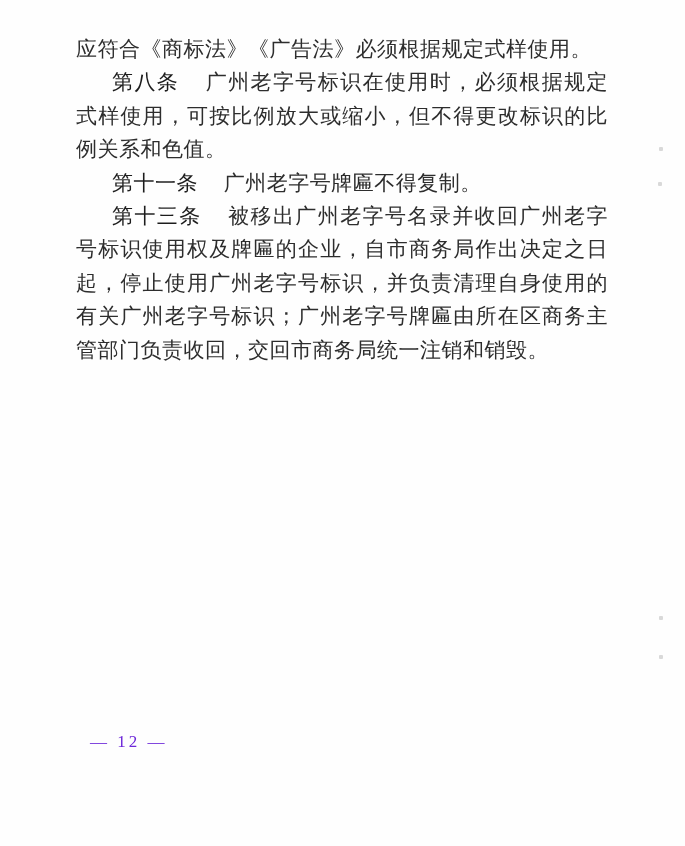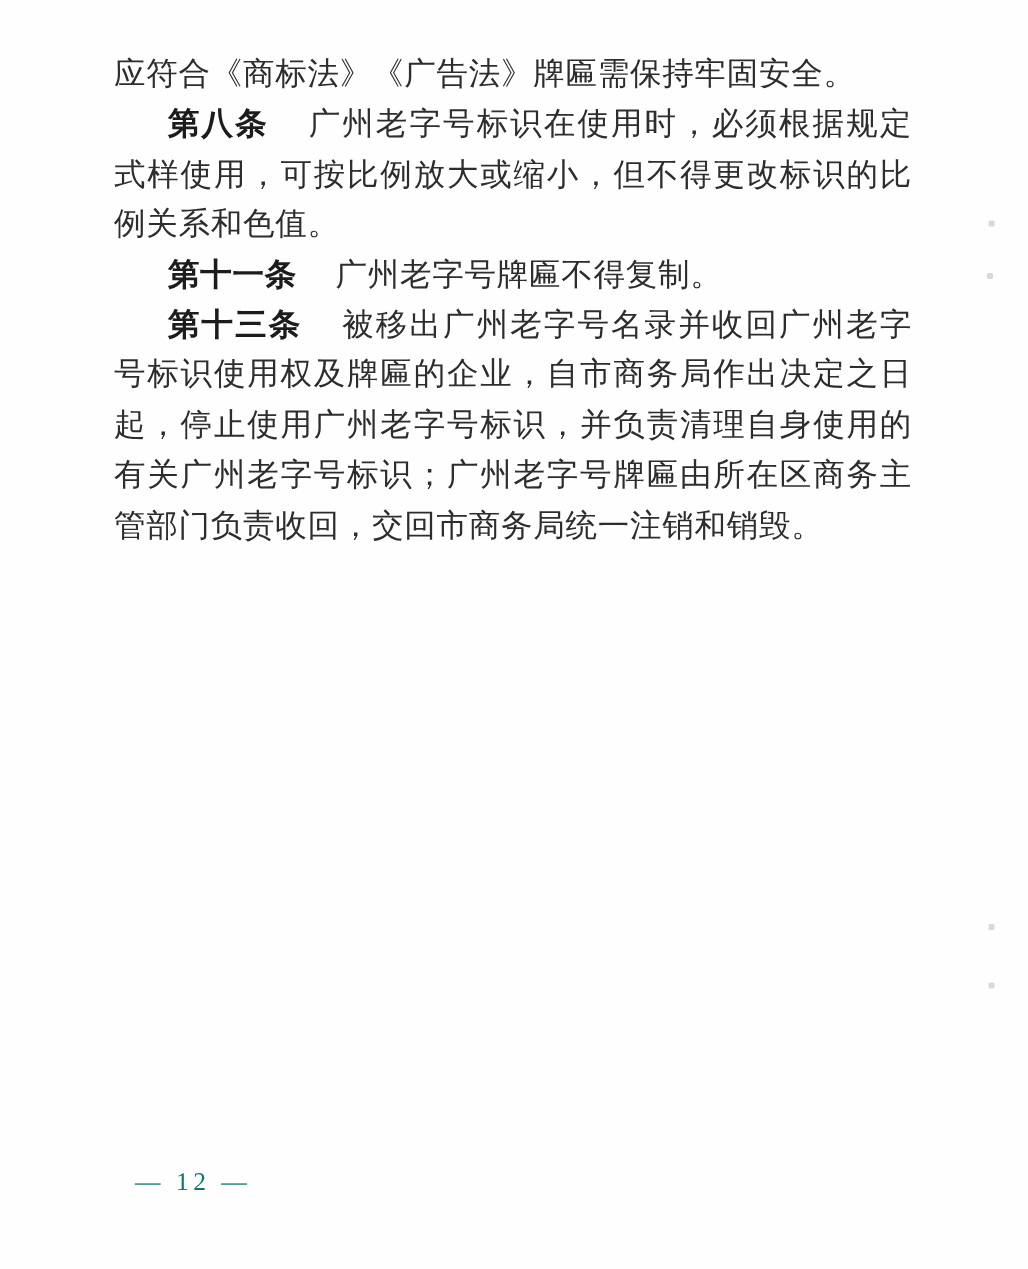--- a/index.html
+++ b/index.html
@@ -34,31 +34,31 @@
     line-height: 33.4px;
     text-align: justify;
     text-justify: inter-ideograph;
     letter-spacing: 0.5px;
     color: var(--ink);
   }
   .doc-body p.article {
     text-indent: 36px;
   }
   .article-label {
-    font-weight: bold;
+    font-weight: normal;
     color: var(--ink-bold);
     margin-right: 0.95em;
   }
   .page-footer {
     position: absolute;
     left: 90px;
-    top: 778px;
+    top: 732px;
     font-size: 17px;
     letter-spacing: 3px;
-    color: #0f766e;
+    color: #6d28d9;
   }
   .scan-artifact {
     position: absolute;
     width: 4px;
     height: 4px;
     border-radius: 1px;
     background: var(--artifact);
   }
   .artifact-1 { left: 659px; top: 147px; }
   .artifact-2 { left: 658px; top: 182px; }
@@ -66,21 +66,21 @@
   .artifact-4 { left: 659px; top: 655px; }
 </style>
 </head>
 <body>
 
 <div class="page">
 
   <div class="doc-body">
 
     <p>
-      <span>应符合《商标法》《广告法》牌匾需保持牢固安全。</span>
+      <span>应符合《商标法》《广告法》必须根据规定式样使用。</span>
     </p>
 
     <p class="article">
       <span class="article-label">第八条</span>
       <span>广州老字号标识在使用时，必须根据规定式样使用，可按比例放大或缩小，但不得更改标识的比例关系和色值。</span>
     </p>
 
 
 
     <p class="article">

